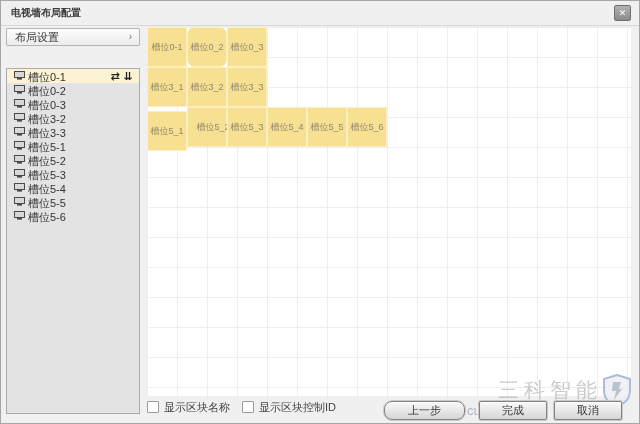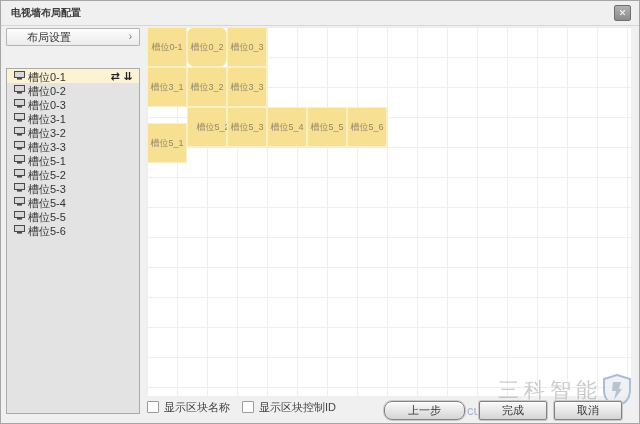--- a/index.html
+++ b/index.html
@@ -14,21 +14,21 @@
   .close-btn {
     position:absolute; right:8px; top:4px; width:17px; height:16px;
     background:linear-gradient(#b2b2b2,#8b8b8b); border:1px solid #6f6f6f; border-radius:2px;
     color:#fff; font-size:9px; line-height:14px; text-align:center; cursor:pointer;
   }
   
   .sidebar { position:absolute; left:5px; top:27px; width:134px; height:386px; }
   .acc-header {
     position:relative; height:18px; margin-bottom:2px;
     background:linear-gradient(#fdfdfd,#ececec); border:1px solid #b4b4b4; border-radius:1px;
-    font-size:11px; color:#333; line-height:16px; padding-left:20px; cursor:pointer;
+    font-size:11px; color:#333; line-height:16px; padding-left:8px; cursor:pointer;
   }
   .acc-chevron { position:absolute; right:7px; top:0; color:#777; font-size:10px; line-height:16px; }
   .slot-panel {
     position:absolute; left:0; top:40px; width:134px; height:346px;
     background:#e3e3e3; border:1px solid #ababab; overflow:hidden;
   }
   .slot-item {
     position:relative; height:14px; line-height:14px; font-size:11px; color:#333;
     padding-left:7px; white-space:nowrap; cursor:pointer;
   }
@@ -100,24 +100,20 @@
               <rect x="0.5" y="0.5" width="10" height="6" fill="#d8d8d8" stroke="#4a4a4a"></rect>
               <rect x="3" y="7" width="5" height="1.6" fill="#4a4a4a"></rect>
             </svg></span><span class="slot-label">槽位0-2</span></div>
         <div class="slot-item"><span class="mon-icon"><svg width="11" height="9" viewBox="0 0 11 9">
               <rect x="0.5" y="0.5" width="10" height="6" fill="#d8d8d8" stroke="#4a4a4a"></rect>
               <rect x="3" y="7" width="5" height="1.6" fill="#4a4a4a"></rect>
             </svg></span><span class="slot-label">槽位0-3</span></div>
         <div class="slot-item"><span class="mon-icon"><svg width="11" height="9" viewBox="0 0 11 9">
               <rect x="0.5" y="0.5" width="10" height="6" fill="#d8d8d8" stroke="#4a4a4a"></rect>
               <rect x="3" y="7" width="5" height="1.6" fill="#4a4a4a"></rect>
-            </svg></span><span class="slot-label">槽位3-1</span></div>
-        <div class="slot-item"><span class="mon-icon"><svg width="11" height="9" viewBox="0 0 11 9">
-              <rect x="0.5" y="0.5" width="10" height="6" fill="#d8d8d8" stroke="#4a4a4a"></rect>
-              <rect x="3" y="7" width="5" height="1.6" fill="#4a4a4a"></rect>
             </svg></span><span class="slot-label">槽位3-2</span></div>
         <div class="slot-item"><span class="mon-icon"><svg width="11" height="9" viewBox="0 0 11 9">
               <rect x="0.5" y="0.5" width="10" height="6" fill="#d8d8d8" stroke="#4a4a4a"></rect>
               <rect x="3" y="7" width="5" height="1.6" fill="#4a4a4a"></rect>
             </svg></span><span class="slot-label">槽位3-3</span></div>
         <div class="slot-item"><span class="mon-icon"><svg width="11" height="9" viewBox="0 0 11 9">
               <rect x="0.5" y="0.5" width="10" height="6" fill="#d8d8d8" stroke="#4a4a4a"></rect>
               <rect x="3" y="7" width="5" height="1.6" fill="#4a4a4a"></rect>
             </svg></span><span class="slot-label">槽位5-1</span></div>
         <div class="slot-item"><span class="mon-icon"><svg width="11" height="9" viewBox="0 0 11 9">
@@ -143,21 +139,21 @@
       </div>
   </div>
 
   <div class="canvas">
       <div class="block" style="left: 0px; top: 0px; background: rgb(248, 224, 146);">槽位0-1</div>
       <div class="block" style="left: 40px; top: 0px; background: rgb(248, 224, 146); border-radius: 7px;">槽位0_2</div>
       <div class="block" style="left: 80px; top: 0px; background: rgb(248, 224, 146);">槽位0_3</div>
       <div class="block" style="left: 0px; top: 40px; background: rgb(248, 224, 146);">槽位3_1</div>
       <div class="block" style="left: 40px; top: 40px; background: rgb(248, 224, 146);">槽位3_2</div>
       <div class="block" style="left: 80px; top: 40px; background: rgb(248, 224, 146);">槽位3_3</div>
-      <div class="block" style="left: 0px; top: 96px; background: rgb(248, 224, 146);">槽位5_1</div>
+      <div class="block" style="left: 0px; top: 84px; background: rgb(248, 224, 146);">槽位5_1</div>
       <div class="block" style="left: 40px; top: 80px; background: rgb(248, 224, 146); padding-left: 12px;">槽位5_2</div>
       <div class="block" style="left: 80px; top: 80px; background: rgb(248, 224, 146);">槽位5_3</div>
       <div class="block" style="left: 120px; top: 80px; background: rgb(248, 224, 146);">槽位5_4</div>
       <div class="block" style="left: 160px; top: 80px; background: rgb(248, 224, 146);">槽位5_5</div>
       <div class="block" style="left: 200px; top: 80px; background: rgb(248, 224, 146);">槽位5_6</div>
     </div>
 
   <div class="wm-text">三科智能</div>
   <div class="wm-sub">curity For</div>
   <svg class="wm-shield" width="30" height="33" viewBox="0 0 30 33">

